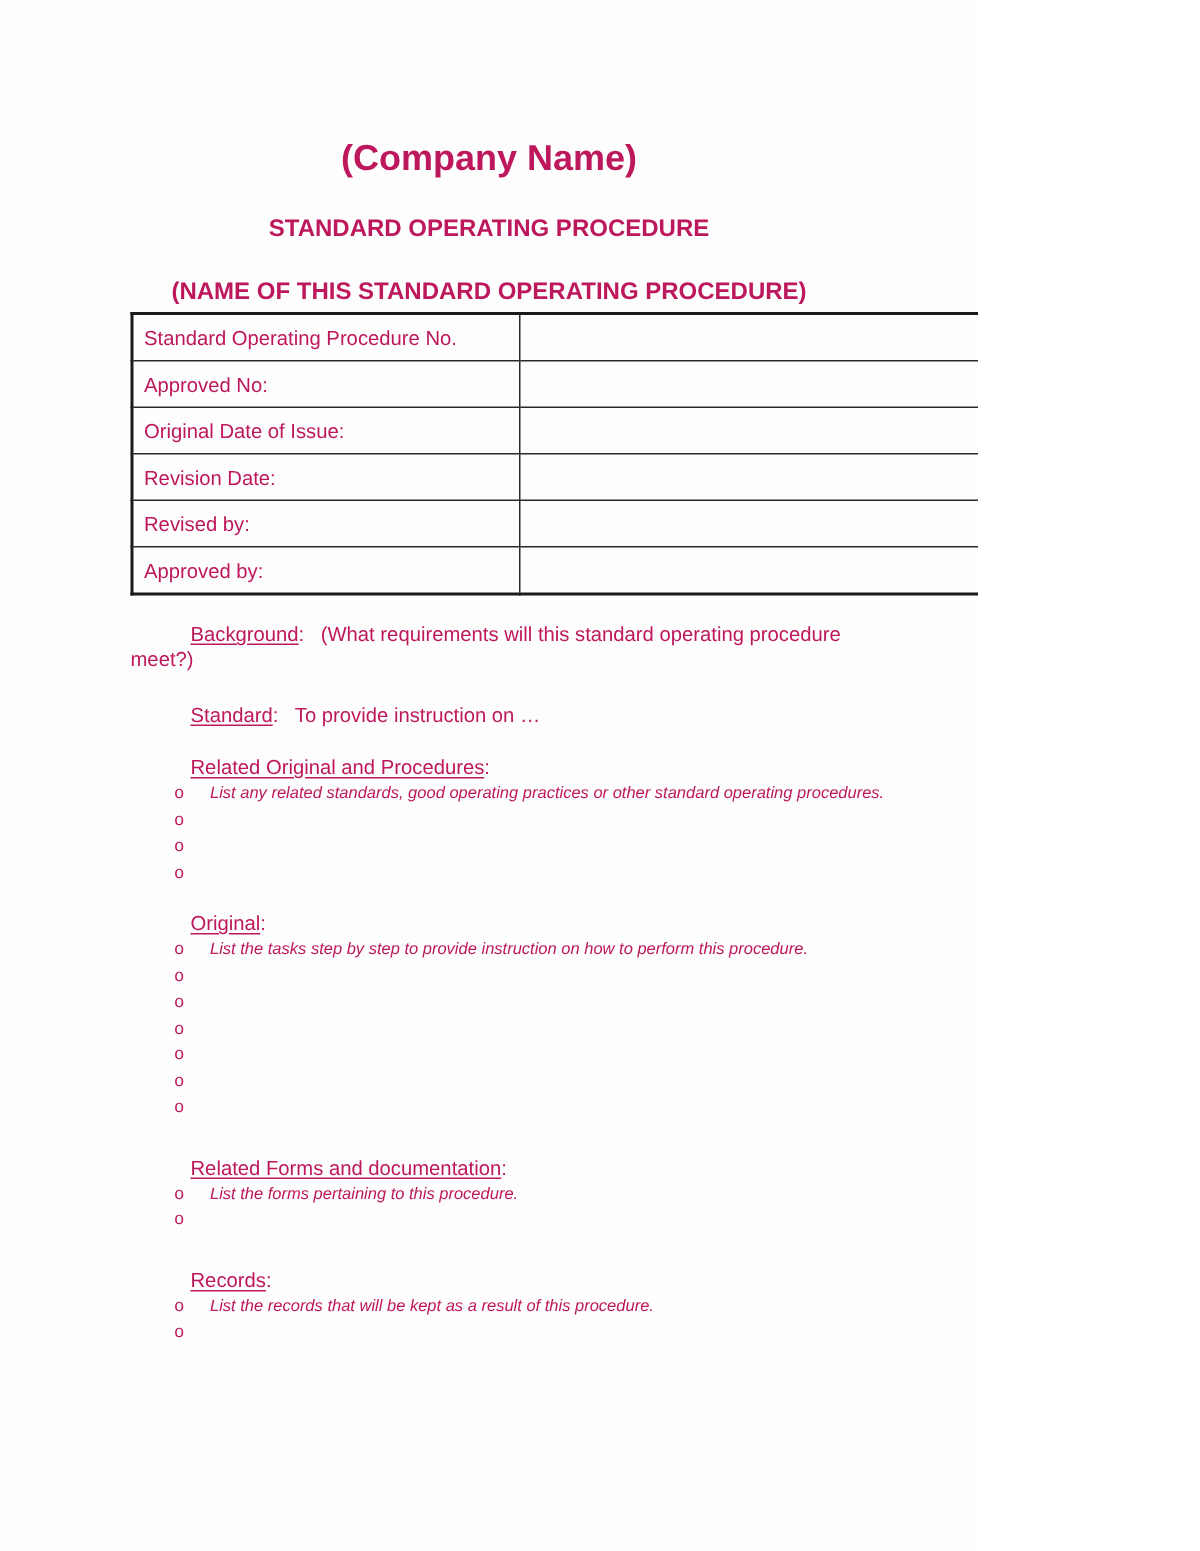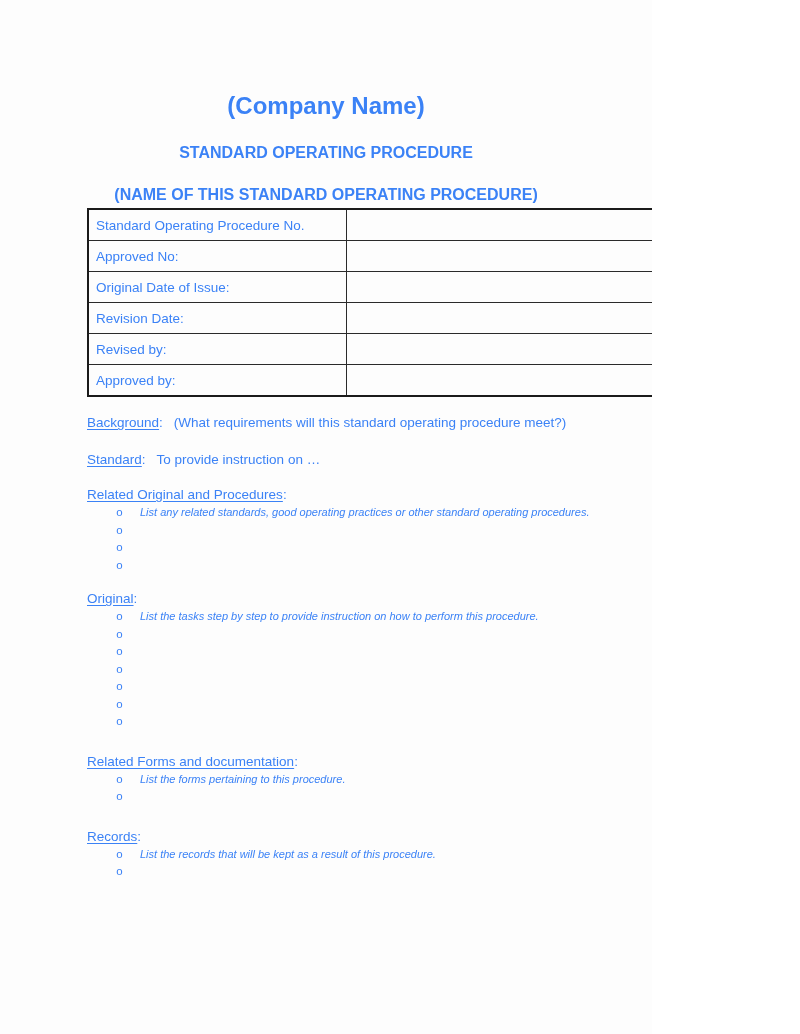--- a/index.html
+++ b/index.html
@@ -1,36 +1,36 @@
 <!DOCTYPE html>
 <html><head>
 <meta charset="utf-8">
 <style>
   html,body{margin:0;padding:0;background:#ffffff;}
   .page{
-    width:652px;height:1034px;background:#fdfdfd;color:#3b82f6;
+    width:652px;height:1034px;background:#fdfdfd;color:#be185d;
     font-family:"Liberation Sans",sans-serif;overflow:hidden;
     box-sizing:border-box;padding:0 57px 0 87px;position:relative;
   }
   .doc-header{margin-left:-87px;margin-right:-57px;text-align:center;padding-top:92px;}
   .company-name{font-size:24px;line-height:28px;font-weight:bold;margin:0;}
   .doc-type{font-size:16px;line-height:18px;font-weight:bold;margin:24px 0 0 0;}
   .doc-name{font-size:16px;line-height:18px;font-weight:bold;margin:24px 0 0 0;}
   table.sop-info{
     border-collapse:collapse;width:656px;margin-top:4px;
     border:2px solid #1b1b1b;table-layout:fixed;
   }
   table.sop-info td{
     border:1px solid #2a2a2a;height:26px;font-size:13.5px;
     padding:2px 2px 2px 7px;vertical-align:middle;background:#fdfdfd;
   }
   td.lbl{width:248px;}
   td.val{width:396px;}
   .line{font-size:13.5px;line-height:17px;margin:0;}
-  .u{text-decoration:underline;text-underline-offset:2px;}
+  .u{text-decoration:underline;text-underline-offset:2px;margin-left:40px;}
   .inline-text{margin-left:11px;}
   .sec-background{margin-top:17px;}
   .sec-purpose{margin-top:20px;}
   .sec-related-standards{margin-top:18px;}
   .sec-procedure{margin-top:16px;}
   .sec-related-forms{margin-top:22px;}
   .sec-records{margin-top:22px;}
   .bullets{margin:1px 0 0 0;padding:0;}
   .bullet-row{display:flex;align-items:flex-start;min-height:17.5px;}
   .marker{

